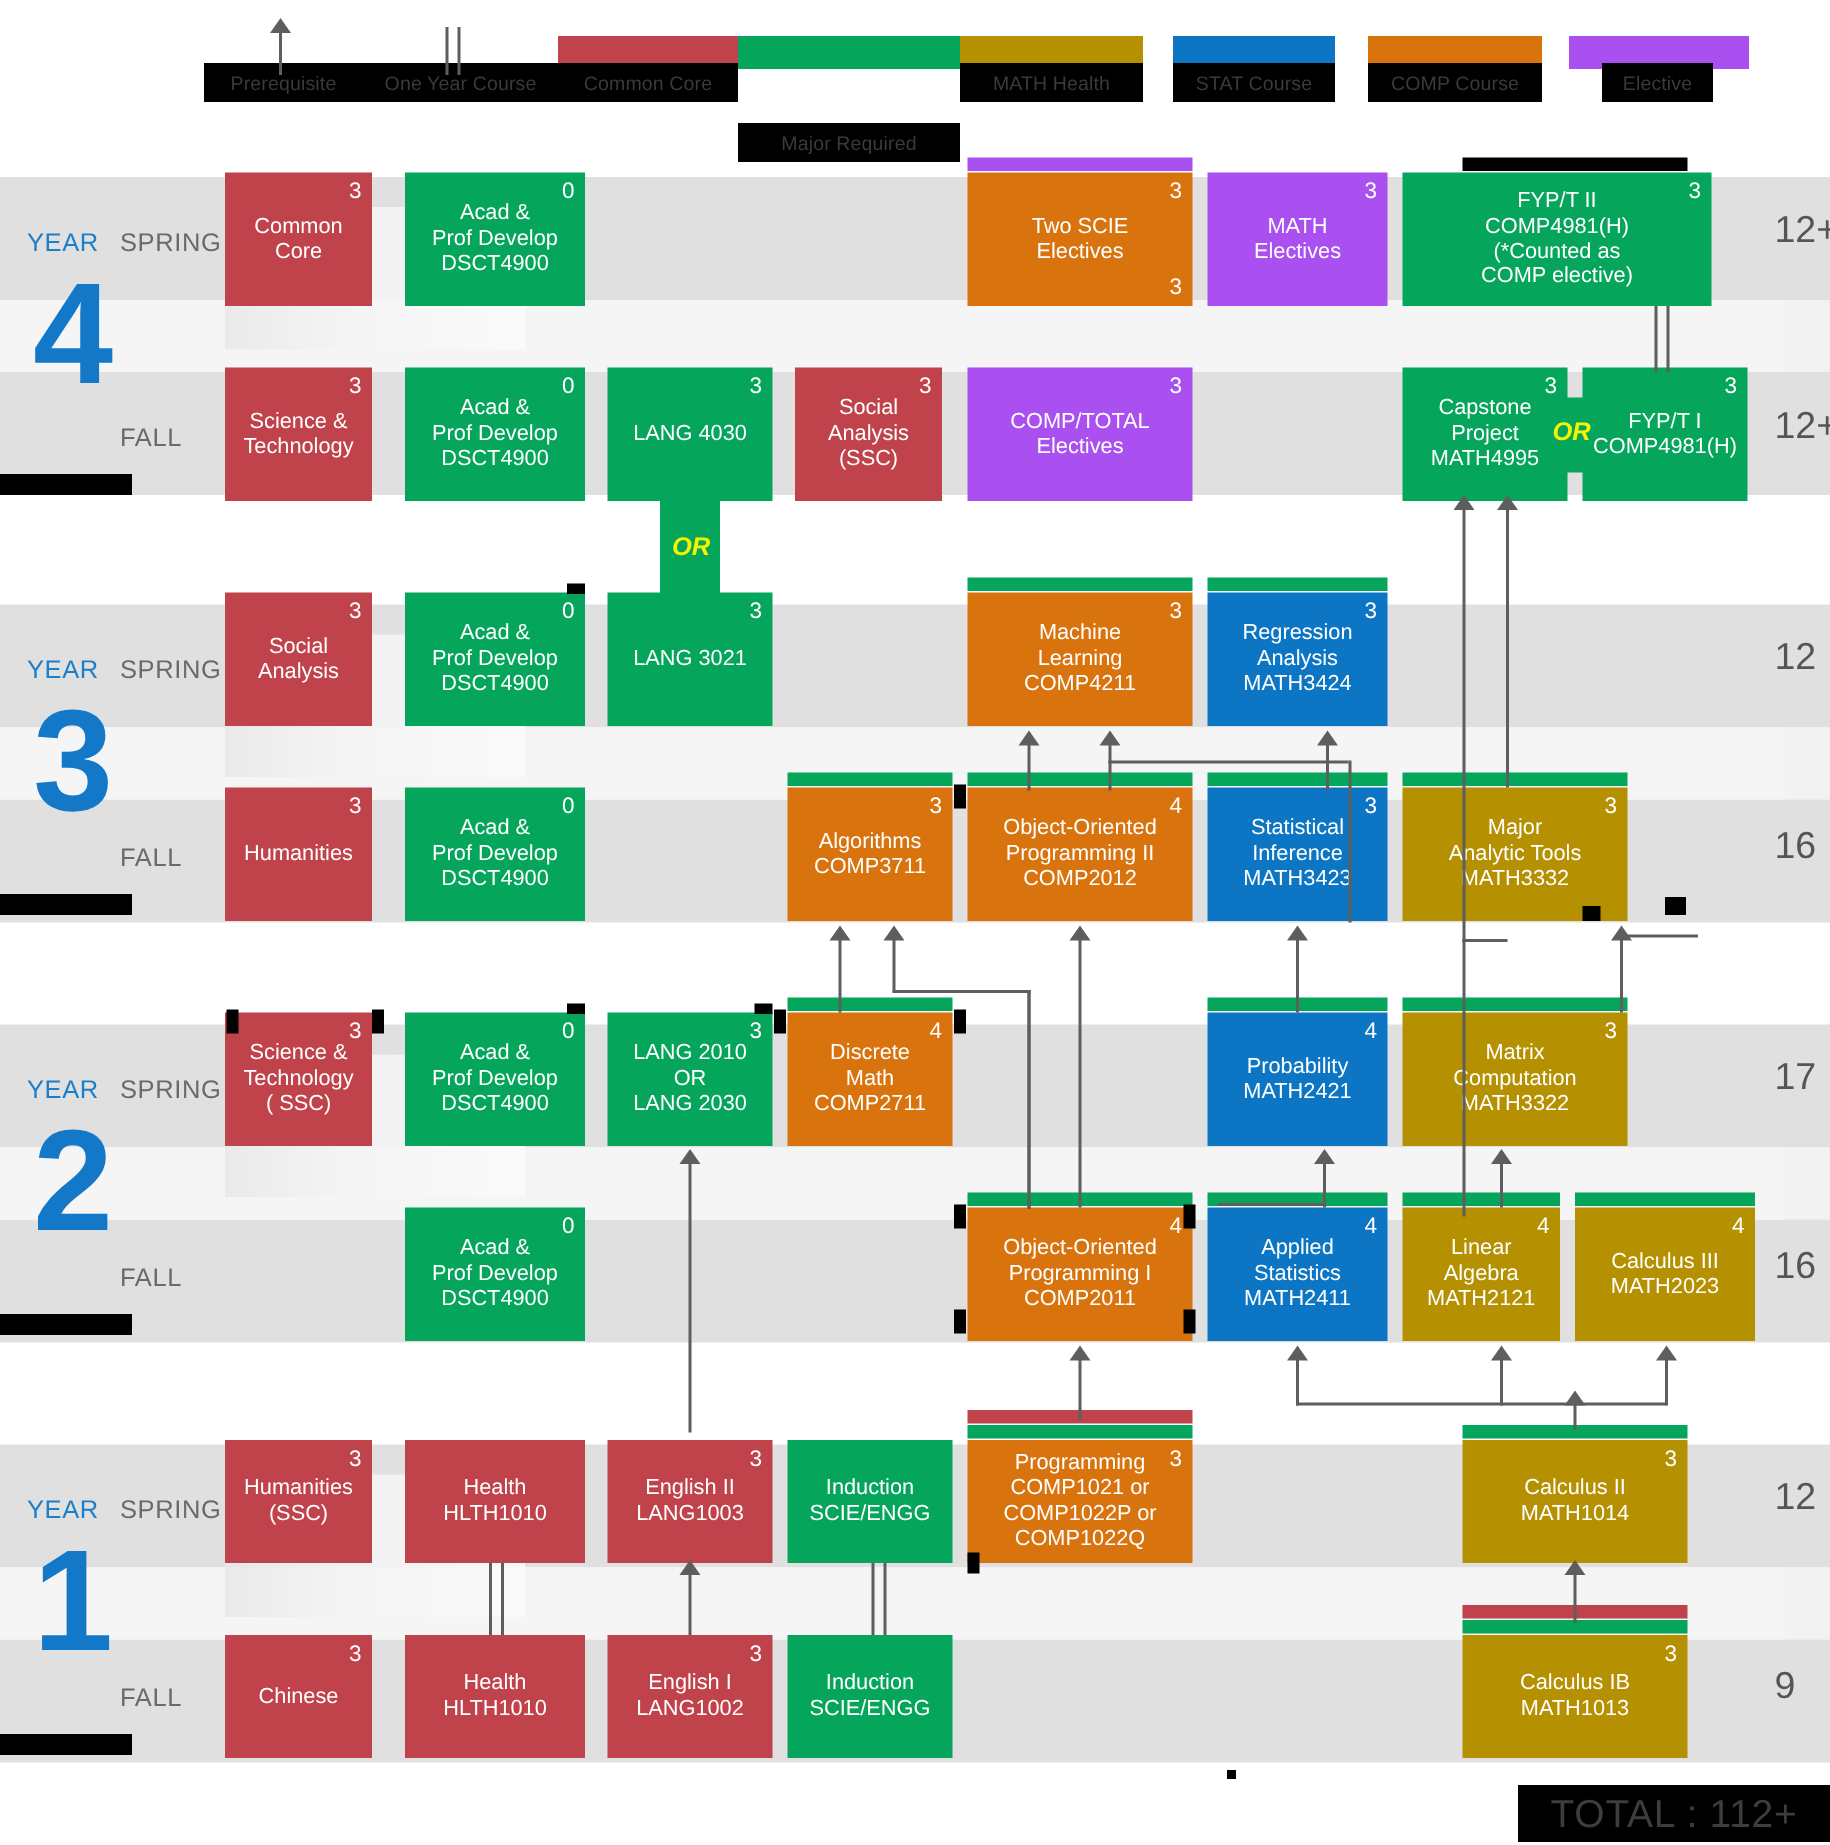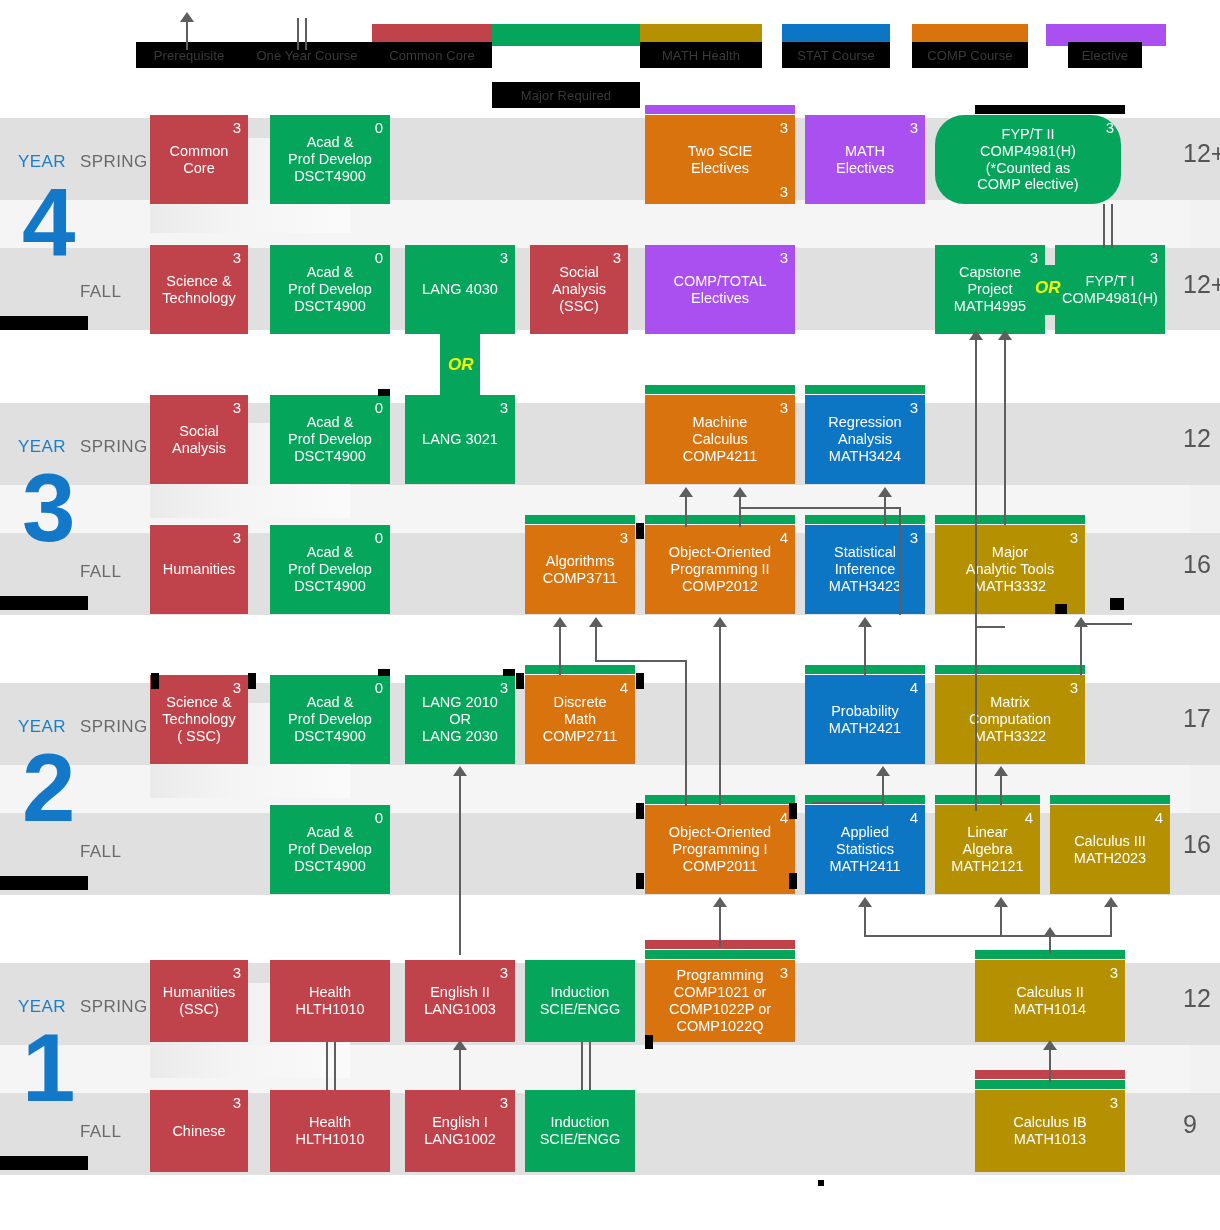--- a/index.html
+++ b/index.html
@@ -142,21 +142,21 @@
       <span class="ln">Electives</span>
       <span class="cr tr">3</span>
       <span class="cr br">3</span>
     </div>
     <div class="box c-elec" style="left:805px;top:115px;width:120px;height:89px;">
       <span class="ln">MATH</span>
       <span class="ln">Electives</span>
       <span class="cr tr">3</span>
     </div>
     <div class="topbar tb-black" style="left:975px;top:105px;width:150px;"></div>
-    <div class="box c-major" style="left:935px;top:115px;width:186px;height:89px;border-radius:29px;">
+    <div class="box c-major" style="left:935px;top:115px;width:206px;height:89px;">
       <span class="ln">FYP/T II</span>
       <span class="ln">COMP4981(H)</span>
       <span class="ln">(*Counted as</span>
       <span class="ln">COMP elective)</span>
       <span class="cr tr">3</span>
     </div>
     <div class="box c-cc" style="left:150px;top:245px;width:98px;height:89px;">
       <span class="ln">Science &amp;</span>
       <span class="ln">Technology</span>
       <span class="cr tr">3</span>
@@ -205,21 +205,21 @@
       <span class="cr tr">0</span>
     </div>
     <div class="nub" style="left:378px;top:389px;width:12px;height:7px;"></div>
     <div class="box c-major" style="left:405px;top:395px;width:110px;height:89px;">
       <span class="ln">LANG 3021</span>
       <span class="cr tr">3</span>
     </div>
     <div class="topbar tb-major" style="left:645px;top:385px;width:150px;"></div>
     <div class="box c-comp" style="left:645px;top:395px;width:150px;height:89px;">
       <span class="ln">Machine</span>
-      <span class="ln">Calculus</span>
+      <span class="ln">Learning</span>
       <span class="ln">COMP4211</span>
       <span class="cr tr">3</span>
     </div>
     <div class="topbar tb-major" style="left:805px;top:385px;width:120px;"></div>
     <div class="box c-stat" style="left:805px;top:395px;width:120px;height:89px;">
       <span class="ln">Regression</span>
       <span class="ln">Analysis</span>
       <span class="ln">MATH3424</span>
       <span class="cr tr">3</span>
     </div>
@@ -457,13 +457,14 @@
     <div class="conn vline" style="left:884px;top:495px;height:32px;"></div>
     <div class="ahead" style="left:878px;top:487px;"></div>
     <div class="conn vline" style="left:975px;top:338px;height:290px;"></div>
     <div class="ahead" style="left:969px;top:330px;"></div>
     <div class="conn vline" style="left:1004px;top:338px;height:187px;"></div>
     <div class="ahead" style="left:998px;top:330px;"></div>
     <div class="conn hline" style="left:975px;top:626px;width:30px;"></div>
     <div class="conn vline" style="left:975px;top:626px;height:185px;"></div>
     <div class="conn hline" style="left:975px;top:811px;width:0px;"></div>
     <div class="dbl" style="left:1103px;top:204px;height:44px;"></div>
+    <div class="total" style="left:1012px;top:1190px;width:208px;height:38px;">TOTAL : 112+</div>
   </div>
 
 </body></html>

